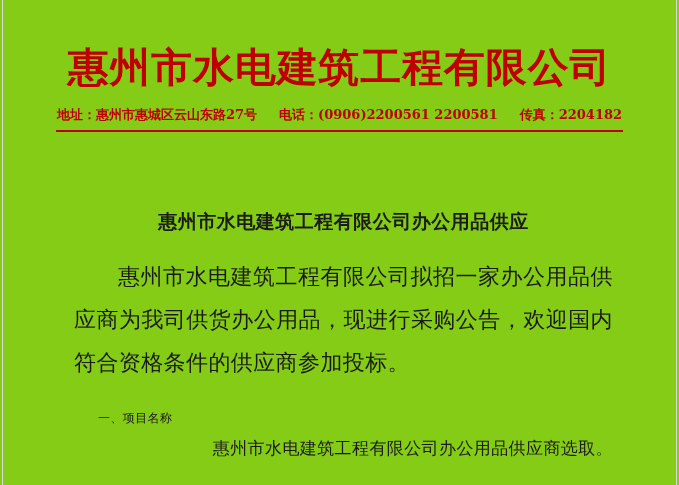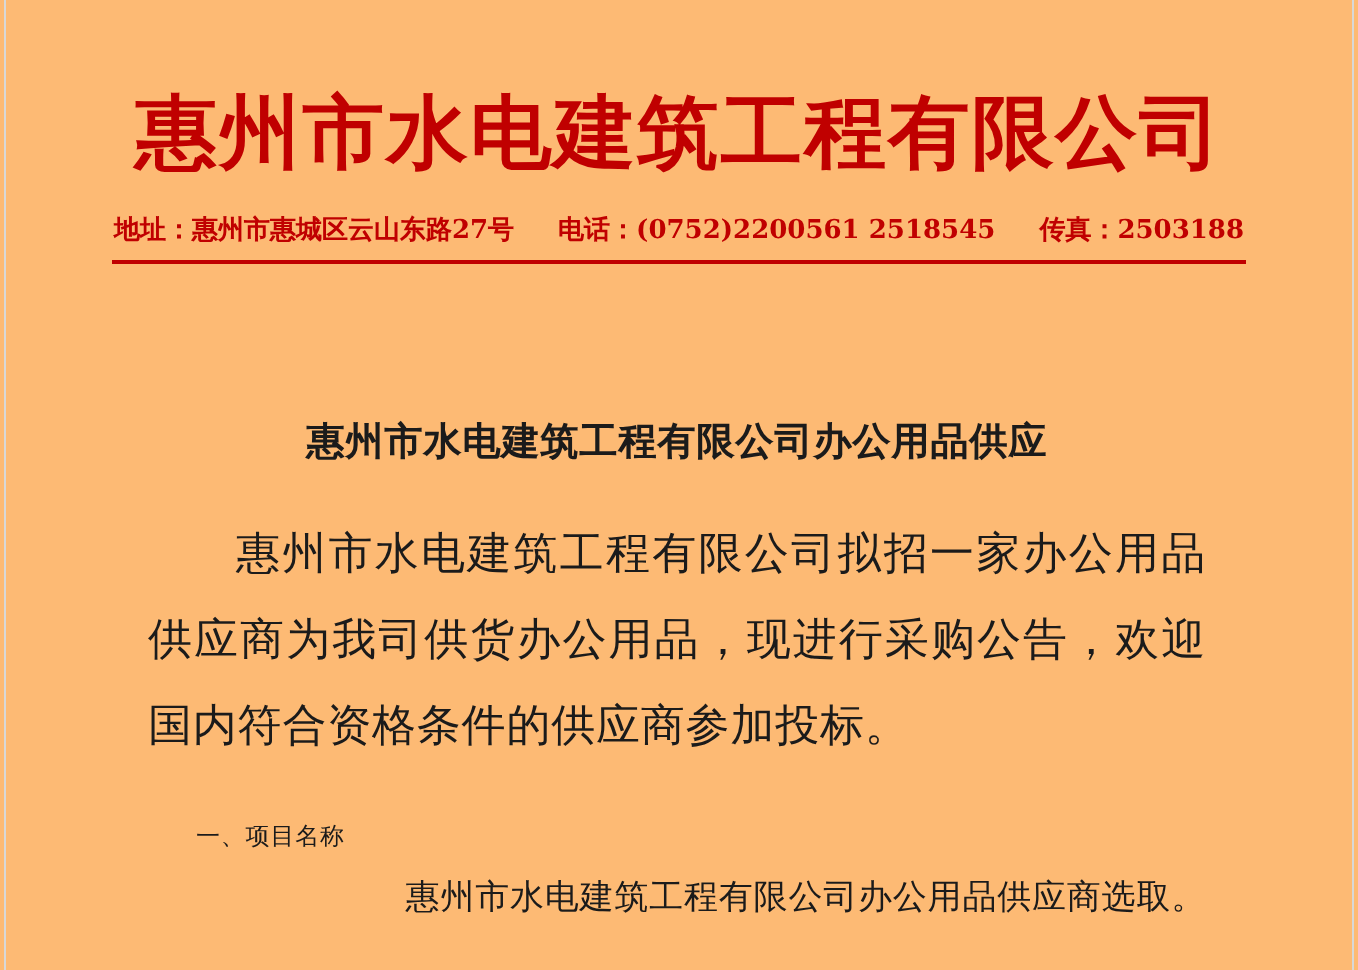--- a/index.html
+++ b/index.html
@@ -10,21 +10,21 @@
     width: 679px;
     height: 485px;
     background: #ffffff;
     font-family: "Liberation Serif", "DejaVu Serif", serif;
     overflow: hidden;
   }
   .page {
     position: relative;
     width: 679px;
     height: 485px;
-    background: #fdba74;
+    background: #84cc16;
     box-sizing: border-box;
   }
   
   .edge-left {
     position: absolute;
     left: 2px; top: 0; bottom: 0;
     width: 1px;
     background: #d8d8d8;
   }
   .edge-right {
@@ -63,21 +63,21 @@
   .contact-row .seg { display: inline; margin-top: 12px; }
   .contact-row .gap-md { display: inline-block; width: 22px; }
   .rule {
     margin-top: 6px;
     height: 0;
     border-top: 2px solid #c00000;
   }
   .body {
     position: absolute;
     left: 74px;
-    right: 76px;
+    right: 66px;
     top: 205px;
     color: #1b1b1b;
   }
   .doc-title {
     text-align: center;
     font-family: "DejaVu Serif", "Liberation Serif", serif;
     font-weight: bold;
     font-size: 19px;
     line-height: 1.75;
     letter-spacing: 0.5px;
@@ -114,21 +114,21 @@
 <body>
 
 <div class="page">
   <div class="edge-left"></div>
   <div class="edge-right"></div>
 
   <div class="letterhead">
     <div class="company-name">惠州市水电建筑工程有限公司</div>
 
     <div class="contact-row">
-      <span class="seg">地址：</span><span class="seg">惠州市惠城区云山东路27号</span><span class="gap-md"></span><span class="seg">电话：</span><span class="seg">(0752)2200561  2518545</span><span class="gap-md"></span><span class="seg">传真：</span><span class="seg">2503188</span>
+      <span class="seg">地址：</span><span class="seg">惠州市惠城区云山东路27号</span><span class="gap-md"></span><span class="seg">电话：</span><span class="seg">(0906)2200561  2200581</span><span class="gap-md"></span><span class="seg">传真：</span><span class="seg">2204182</span>
     </div>
 
     <div class="rule"></div>
   </div>
 
   <div class="body">
     <div class="doc-title">
       <span>惠州市水电建筑工程有限公司办公用品供应</span>
     </div>
 

